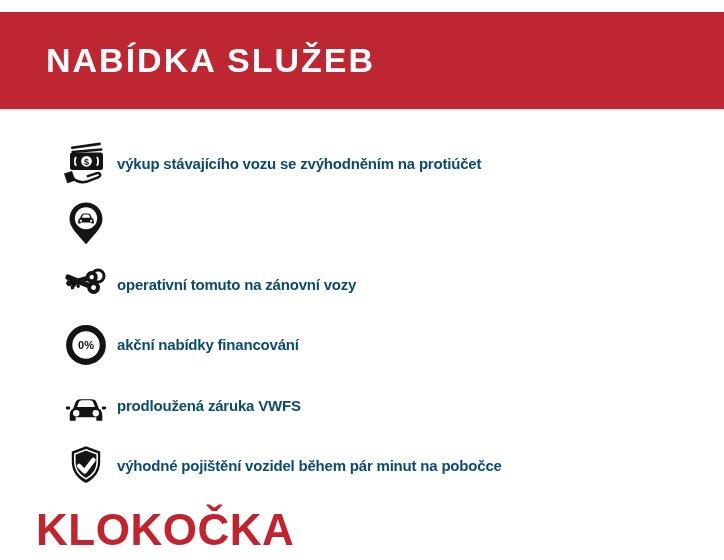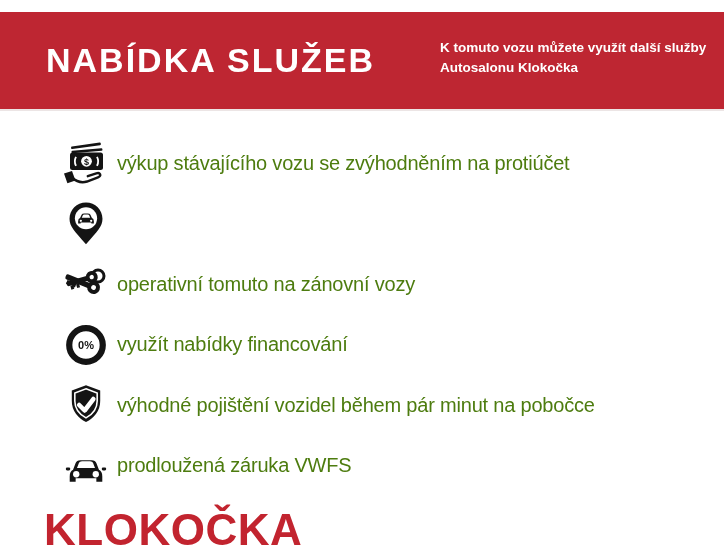--- a/index.html
+++ b/index.html
@@ -38,42 +38,38 @@
     height: 60.5px;
     display: flex; align-items: center;
   }
   .service-icon {
     width: 52px; height: 52px; flex: 0 0 52px;
     display: flex; align-items: center; justify-content: center;
   }
   .service-icon svg { display: block; }
   .service-label {
     margin-left: 5px;
-    font-size: 20px; font-weight: 400; color: #4d7c0f;
+    font-size: 15px; font-weight: 700; color: #0c4a6e;
     letter-spacing: -0.2px; white-space: nowrap;
   }
 
   
   .footer-logo {
-    position: absolute; left: 44px; top: 493px;
+    position: absolute; left: 36px; top: 493px;
     color: #c2242f; font-size: 44px; font-weight: 800;
     letter-spacing: 0.5px; white-space: nowrap;
   }
 </style>
 </head>
 <body>
 
 <div class="canvas">
 
   <div class="banner">
     <div class="banner-title">NABÍDKA SLUŽEB</div>
-    <div class="banner-subtitle">
-      <div>K tomuto vozu můžete využít další služby</div>
-      <div>Autosalonu Klokočka</div>
-    </div>
   </div>
 
   <div class="services">
 
     <div class="service-row">
       <span class="service-icon">
         <svg width="48" height="48" viewBox="0 0 48 48">
           <g fill="#141414">
             <rect x="9" y="5.5" width="30" height="2.6" rx="1" transform="rotate(-8 24 7)"></rect>
             <rect x="9.5" y="10.5" width="31" height="2.6" rx="1" transform="rotate(-5 25 12)"></rect>
@@ -126,45 +122,45 @@
       <span class="service-label">operativní tomuto na zánovní vozy</span>
     </div>
 
     <div class="service-row">
       <span class="service-icon">
         <svg width="46" height="46" viewBox="0 0 48 48">
           <circle cx="24" cy="24" r="17.5" fill="none" stroke="#141414" stroke-width="6.5"></circle>
           <text x="24" y="28" text-anchor="middle" font-size="11.5" font-weight="bold" fill="#141414">0%</text>
         </svg>
       </span>
-      <span class="service-label">využít nabídky financování</span>
-    </div>
-
-    <div class="service-row">
-      <span class="service-icon">
-        <svg width="44" height="48" viewBox="0 0 48 48">
-          <path d="M24 2.5 l15.5 5.8 v11.2 c0 10.8 -6.8 18.6 -15.5 23 -8.7 -4.4 -15.5 -12.2 -15.5 -23 V8.3 Z" fill="#141414"></path>
-          <path d="M24 6.3 l12.2 4.6 v8.7 c0 8.6 -5.4 14.8 -12.2 18.5 -6.8 -3.7 -12.2 -9.9 -12.2 -18.5 v-8.7 Z" fill="none" stroke="#ffffff" stroke-width="1.7"></path>
-          <path d="M16.5 24 l6 6 9.5 -12.5" fill="none" stroke="#ffffff" stroke-width="5" stroke-linecap="round" stroke-linejoin="round"></path>
-        </svg>
-      </span>
-      <span class="service-label">výhodné pojištění vozidel během pár minut na pobočce</span>
+      <span class="service-label">akční nabídky financování</span>
     </div>
 
     <div class="service-row">
       <span class="service-icon">
         <svg width="48" height="46" viewBox="0 0 48 48">
           <path d="M7 35 q0 -5.5 3.5 -7 l2.6 -6.8 q1.1 -3.2 5 -3.2 h11.8 q3.9 0 5 3.2 L37.5 28 q3.5 1.5 3.5 7 v5.5 h-6.2 v-3.6 H13.2 v3.6 H7 Z" fill="#141414"></path>
           <path d="M14.6 26.2 l2.1 -5.6 q0.6 -1.6 3.1 -1.6 h8.4 q2.5 0 3.1 1.6 l2.1 5.6 Z" fill="#ffffff"></path>
           <circle cx="13.8" cy="32.6" r="3.3" fill="#ffffff"></circle>
           <circle cx="34.2" cy="32.6" r="3.3" fill="#ffffff"></circle>
           <rect x="3" y="25.5" width="4.5" height="3.2" rx="1.2" fill="#141414"></rect>
           <rect x="40.5" y="25.5" width="4.5" height="3.2" rx="1.2" fill="#141414"></rect>
         </svg>
       </span>
       <span class="service-label">prodloužená záruka VWFS</span>
     </div>
 
+    <div class="service-row">
+      <span class="service-icon">
+        <svg width="44" height="48" viewBox="0 0 48 48">
+          <path d="M24 2.5 l15.5 5.8 v11.2 c0 10.8 -6.8 18.6 -15.5 23 -8.7 -4.4 -15.5 -12.2 -15.5 -23 V8.3 Z" fill="#141414"></path>
+          <path d="M24 6.3 l12.2 4.6 v8.7 c0 8.6 -5.4 14.8 -12.2 18.5 -6.8 -3.7 -12.2 -9.9 -12.2 -18.5 v-8.7 Z" fill="none" stroke="#ffffff" stroke-width="1.7"></path>
+          <path d="M16.5 24 l6 6 9.5 -12.5" fill="none" stroke="#ffffff" stroke-width="5" stroke-linecap="round" stroke-linejoin="round"></path>
+        </svg>
+      </span>
+      <span class="service-label">výhodné pojištění vozidel během pár minut na pobočce</span>
+    </div>
+
   </div>
 
   <div class="footer-logo">KLOKOČKA</div>
 
 </div>
 
 </body></html>

